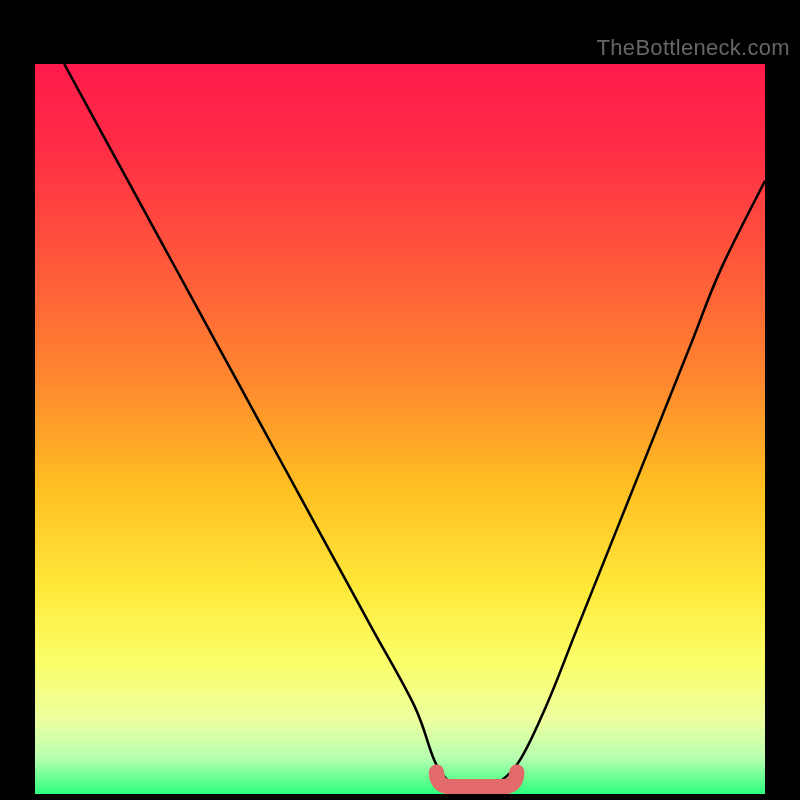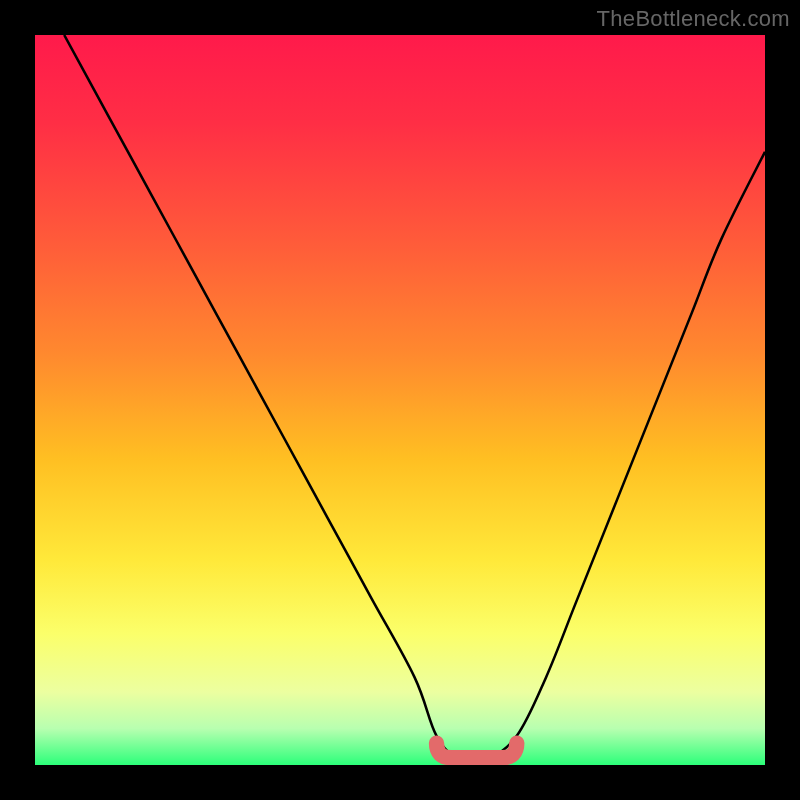--- a/index.html
+++ b/index.html
@@ -9,20 +9,21 @@
     height: 800px;
     background: #000;
     overflow: hidden;
     font-family: Arial, Helvetica, sans-serif;
   }
   .frame {
     position: relative;
     width: 800px;
     height: 768px;
     background: #000;
+    margin-top: 29px;
   }
   .watermark {
     position: absolute;
     top: 6px;
     right: 10px;
     color: #666;
     font-size: 22px;
     font-weight: 500;
     letter-spacing: 0.3px;
     z-index: 10;

